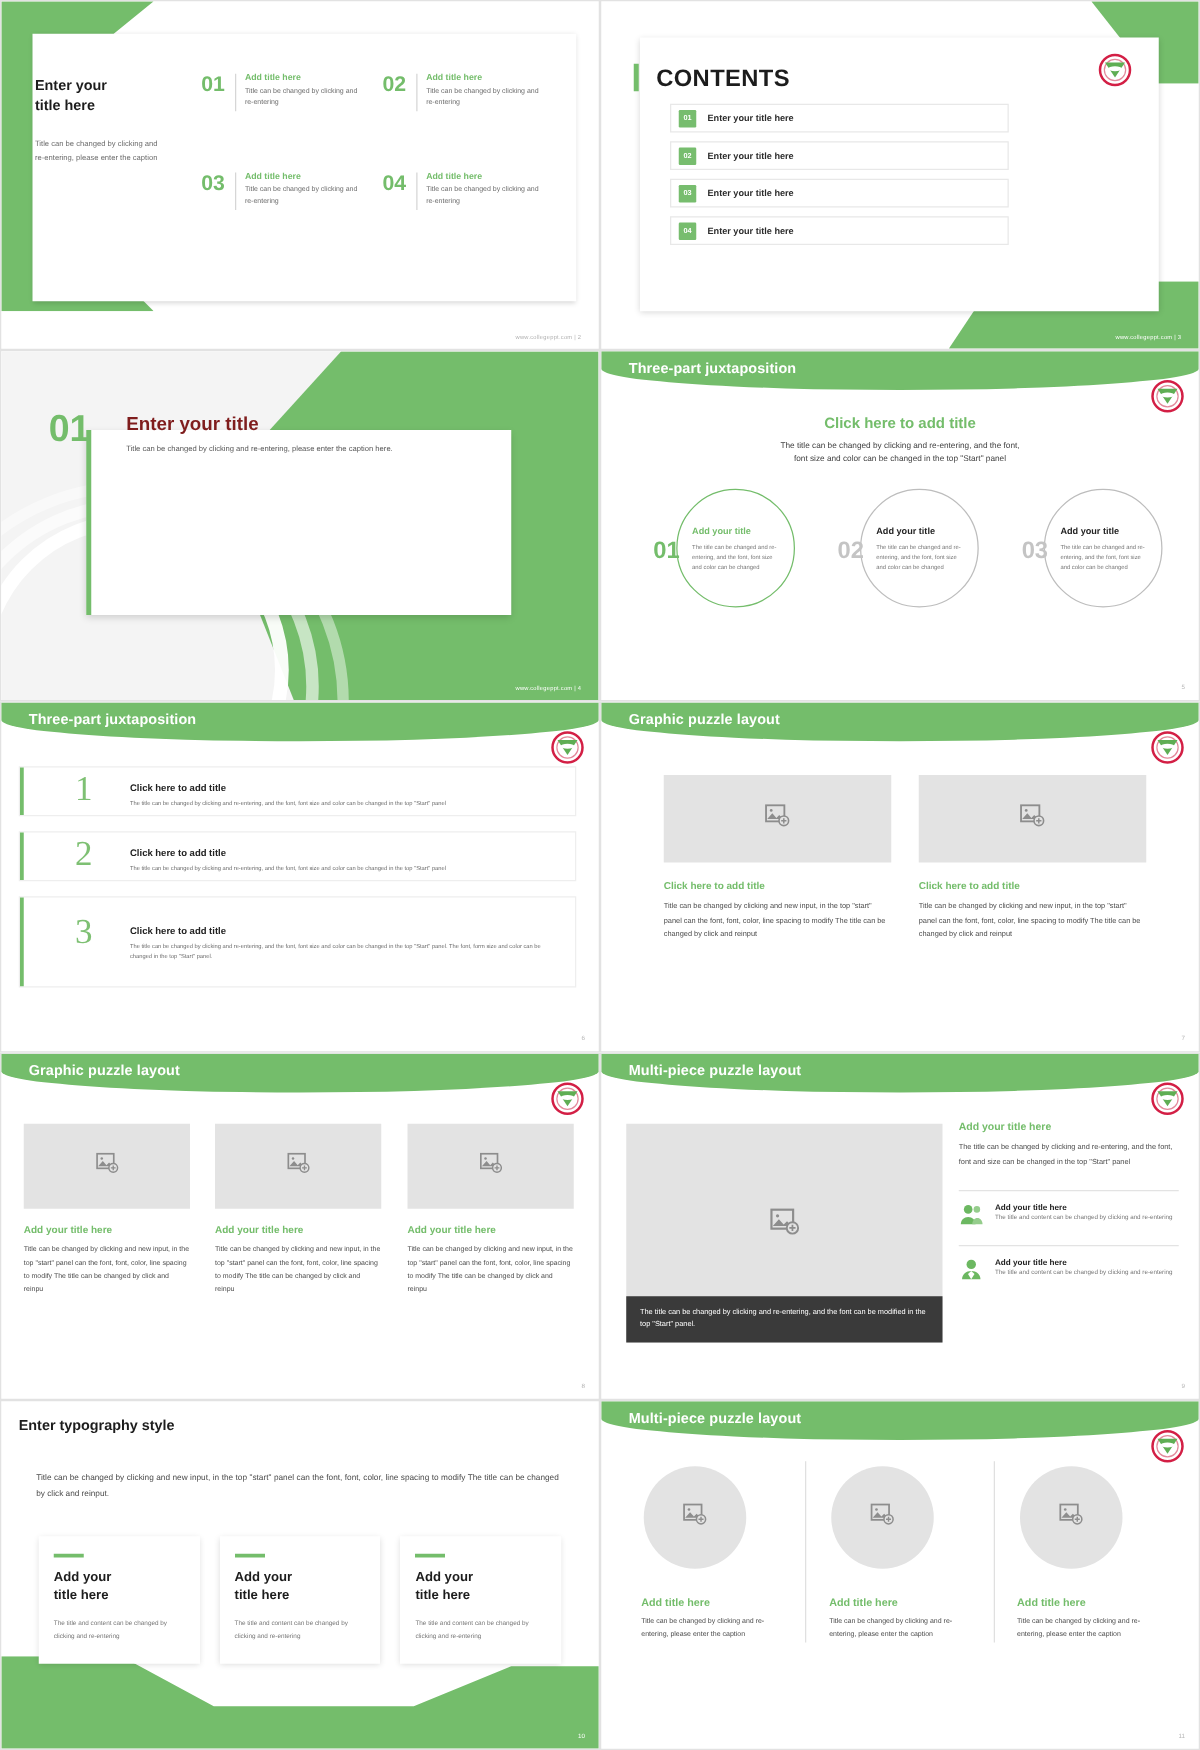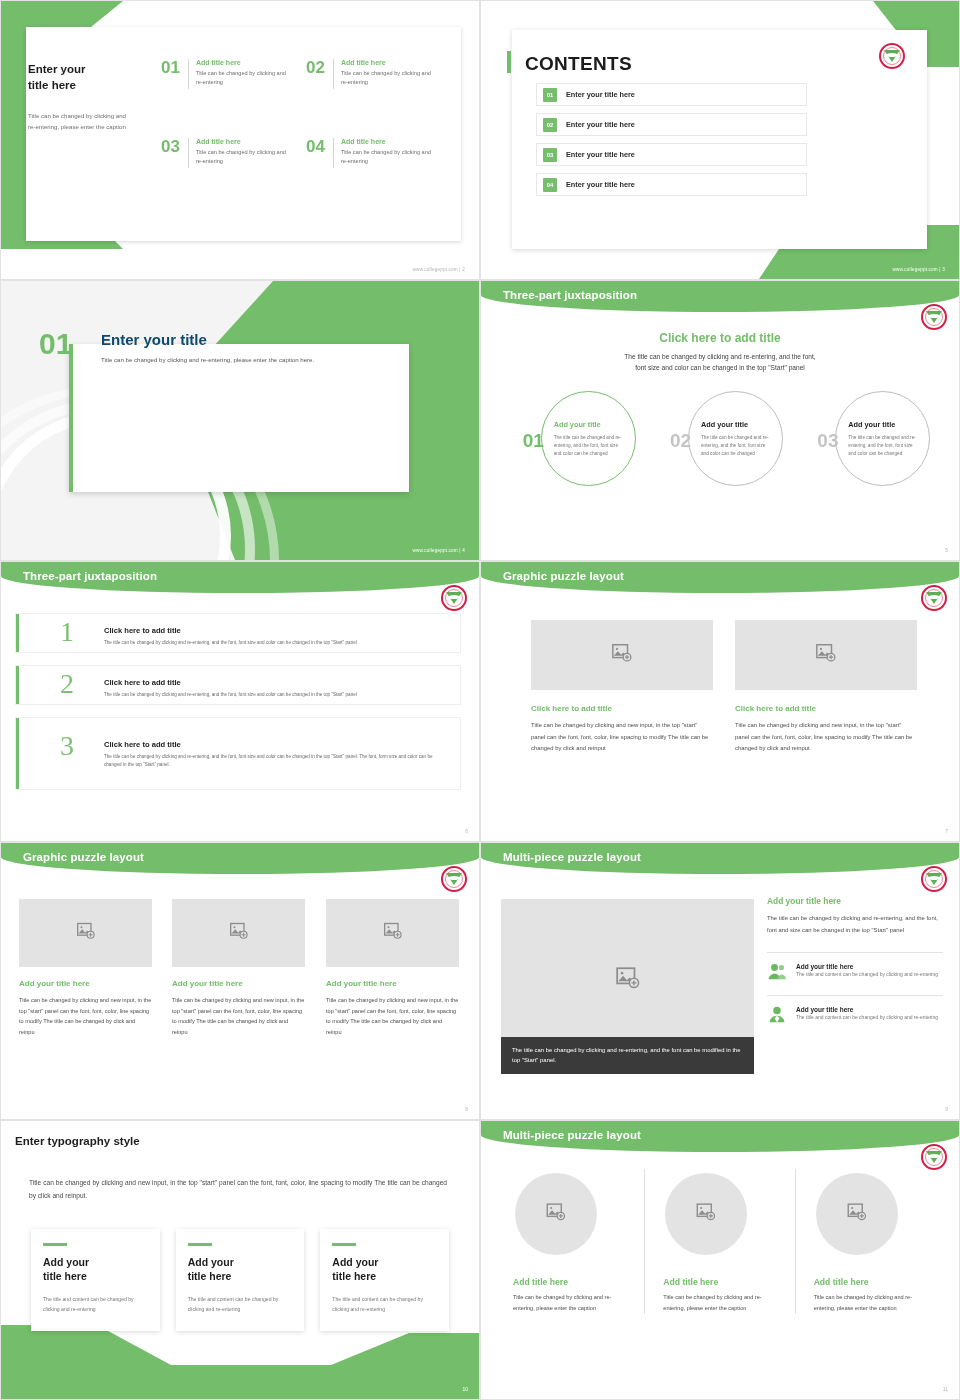--- a/index.html
+++ b/index.html
@@ -145,21 +145,21 @@
   .s3 .swirl {
     position:absolute; border-radius:50%;
     border-style:solid; border-color:#ffffff;
   }
   .s3 .card {
     position:absolute; left:68px; top:63px; width:340px; height:148px;
     background:#fff; box-shadow:0 2px 6px rgba(0,0,0,.17);
   }
   .s3 .card .bar { position:absolute; left:0; top:0; width:4px; height:100%; background:#74bd6b; }
   .s3 .num { position:absolute; left:38px; top:48px; font-size:30px; font-weight:bold; color:#74bd6b; line-height:1; }
-  .s3 .ttl { position:absolute; left:100px; top:50px; font-size:15px; font-weight:bold; color:#0c4a6e; }
+  .s3 .ttl { position:absolute; left:100px; top:50px; font-size:15px; font-weight:bold; color:#7f1d1d; }
   .s3 .sub { position:absolute; left:100px; top:74px; width:215px; font-size:6.1px; color:#585858; line-height:1.8; }
 
   
   .s4 .h2 { position:absolute; top:50px; width:100%; text-align:center; font-size:12px; font-weight:bold; color:#74bd6b; }
   .s4 .h2sub { position:absolute; top:70px; width:100%; text-align:center; font-size:6.6px; color:#3e3e3e; line-height:1.7; }
   .s4 .circ-wrap { position:absolute; top:110px; width:100%; display:flex; justify-content:space-around; padding:0 18px; }
   .s4 .circ { position:relative; width:100px; height:100px; }
   .s4 .ring {
     position:absolute; left:18px; top:0; width:95px; height:95px;
     border-radius:50%; border:1.3px solid #bdbdbd;

